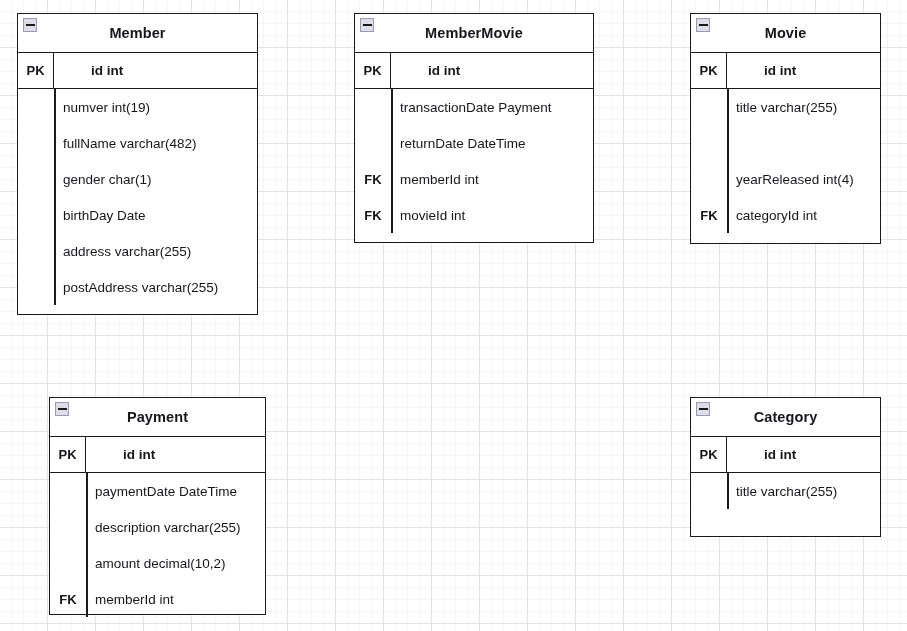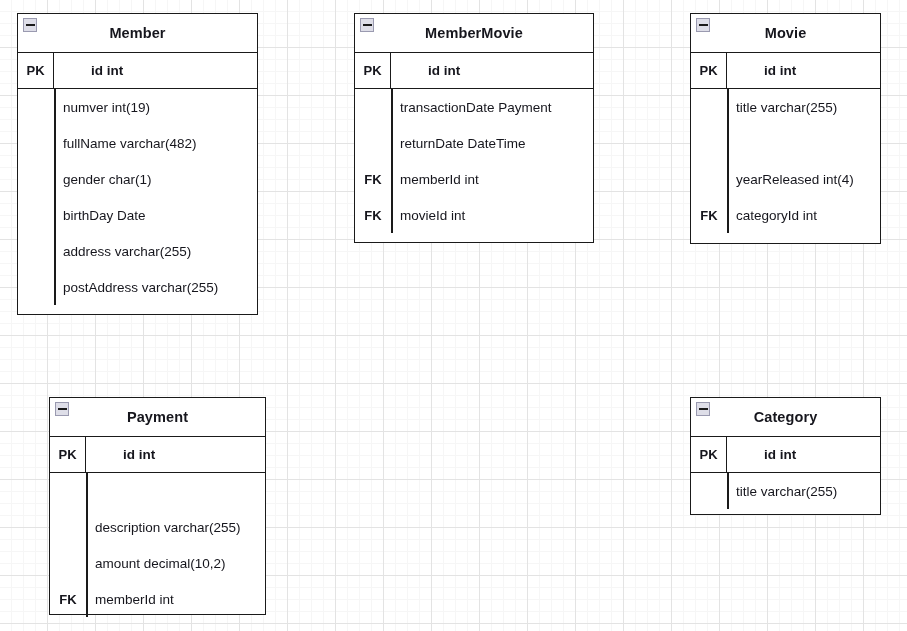--- a/index.html
+++ b/index.html
@@ -136,21 +136,21 @@
   }
   .entity-body {
     position: relative;
   }
 
   
   #ent-member       { left: 17px;  top: 13px;  width: 241px; height: 302px; }
   #ent-membermovie  { left: 354px; top: 13px;  width: 240px; height: 230px; }
   #ent-movie        { left: 690px; top: 13px;  width: 191px; height: 231px; }
   #ent-payment      { left: 17px;  top: 397px; width: 217px; height: 218px; margin-left: 32px; }
-  #ent-category     { left: 690px; top: 397px; width: 191px; height: 118px; }
+  #ent-category     { left: 690px; top: 397px; width: 191px; height: 140px; }
 </style>
 </head>
 <body>
 
 <div id="canvas">
 
   <div class="entity" id="ent-member">
     <div class="entity-title">
       <span class="collapse-box">
         <span class="collapse-bar"></span>
@@ -261,20 +261,21 @@
       <span class="entity-title-text">Payment</span>
     </div>
     <div class="attr-row pk-row">
       <span class="key-cell">PK</span>
       <span class="name-cell underline-name">id int</span>
     </div>
     <div class="entity-body">
       <span class="body-divider"></span>
       <div class="attr-row">
         <span class="key-cell"></span>
+        <span class="name-cell">paymentDate DateTime</span>
       </div>
       <div class="attr-row">
         <span class="key-cell"></span>
         <span class="name-cell">description varchar(255)</span>
       </div>
       <div class="attr-row">
         <span class="key-cell"></span>
         <span class="name-cell">amount decimal(10,2)</span>
       </div>
       <div class="attr-row">

